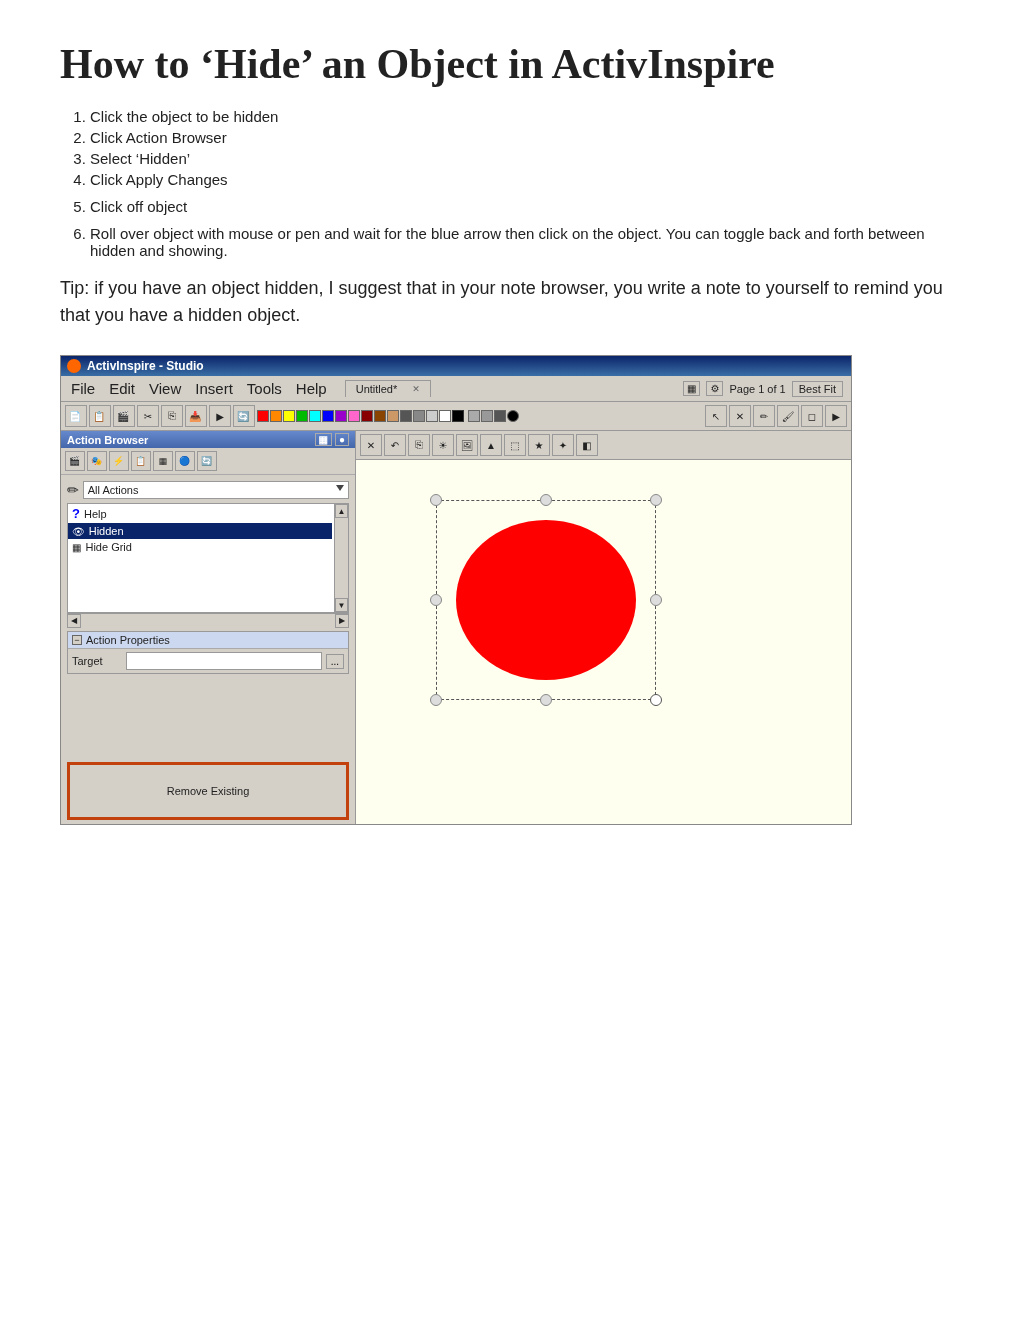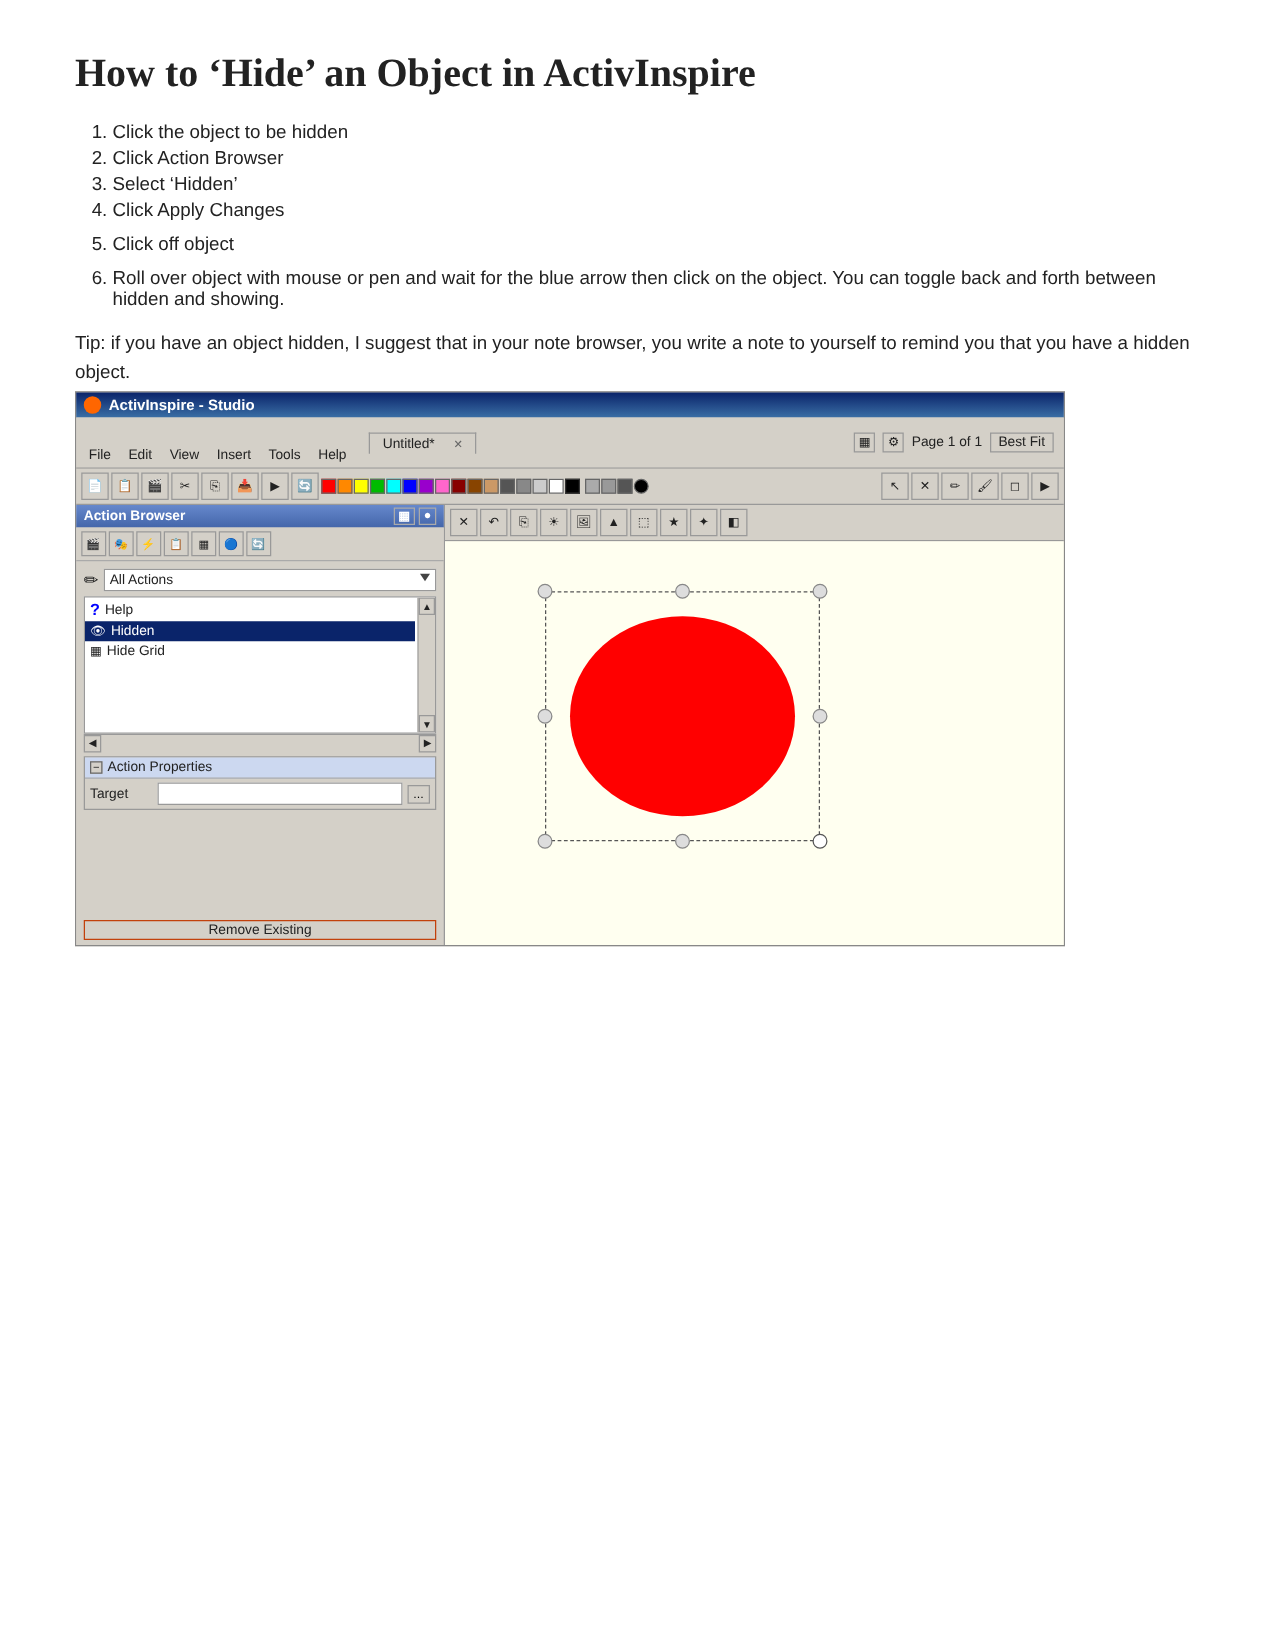--- a/index.html
+++ b/index.html
@@ -6,36 +6,36 @@
     body {
       background: #fff;
       font-family: Arial, sans-serif;
       font-size: 15px;
       color: #222;
       width: 1020px;
       min-height: 1320px;
       padding: 40px 60px;
     }
     h1 {
-      font-size: 32px;
+      font-size: 42px;
       font-weight: 900;
       margin-bottom: 20px;
       font-family: 'Times New Roman', serif;
     }
     ol {
       margin-left: 30px;
       margin-bottom: 10px;
     }
     ol li {
       margin-bottom: 4px;
       font-size: 15px;
     }
     .tip-text {
-      margin: 16px 0 4px 0;
-      font-size: 15px;
+      margin: 16px 0 26px 0;
+      font-size: 18px;
       line-height: 1.5;
     }
     
     .screenshot {
       border: 1px solid #888;
       width: 792px;
       background: #d4d0c8;
       font-family: 'Tahoma', Arial, sans-serif;
       font-size: 11px;
     }
@@ -60,23 +60,22 @@
     .menu-bar {
       background: #d4d0c8;
       display: flex;
       align-items: center;
       padding: 2px 4px;
       border-bottom: 1px solid #999;
       gap: 2px;
     }
     .menu-item {
       padding: 2px 6px;
-      font-size: 11px;
-      cursor: pointer;
-      margin-top: 20px;
+      font-size: 15px;
+      cursor: pointer;
     }
     .tab-area {
       display: flex;
       align-items: center;
       margin-left: 10px;
     }
     .tab {
       background: #d4d0c8;
       border: 1px solid #999;
       border-bottom: none;
@@ -336,23 +335,23 @@
     .blank-area {
       height: 80px;
     }
     .bottom-buttons {
       padding: 4px 6px;
       display: flex;
       flex-direction: column;
       gap: 4px;
     }
     .bottom-btn {
-      border: 1px solid #c2410c;
-      background: #d4d0c8;
-      padding: 1px;
+      border: 3px solid #c2410c;
+      background: #d4d0c8;
+      padding: 20px;
       font-size: 11px;
       text-align: center;
       cursor: pointer;
     }
     .canvas-toolbar {
       padding: 3px 4px;
       background: #d4d0c8;
       display: flex;
       gap: 2px;
       border-bottom: 1px solid #999;

